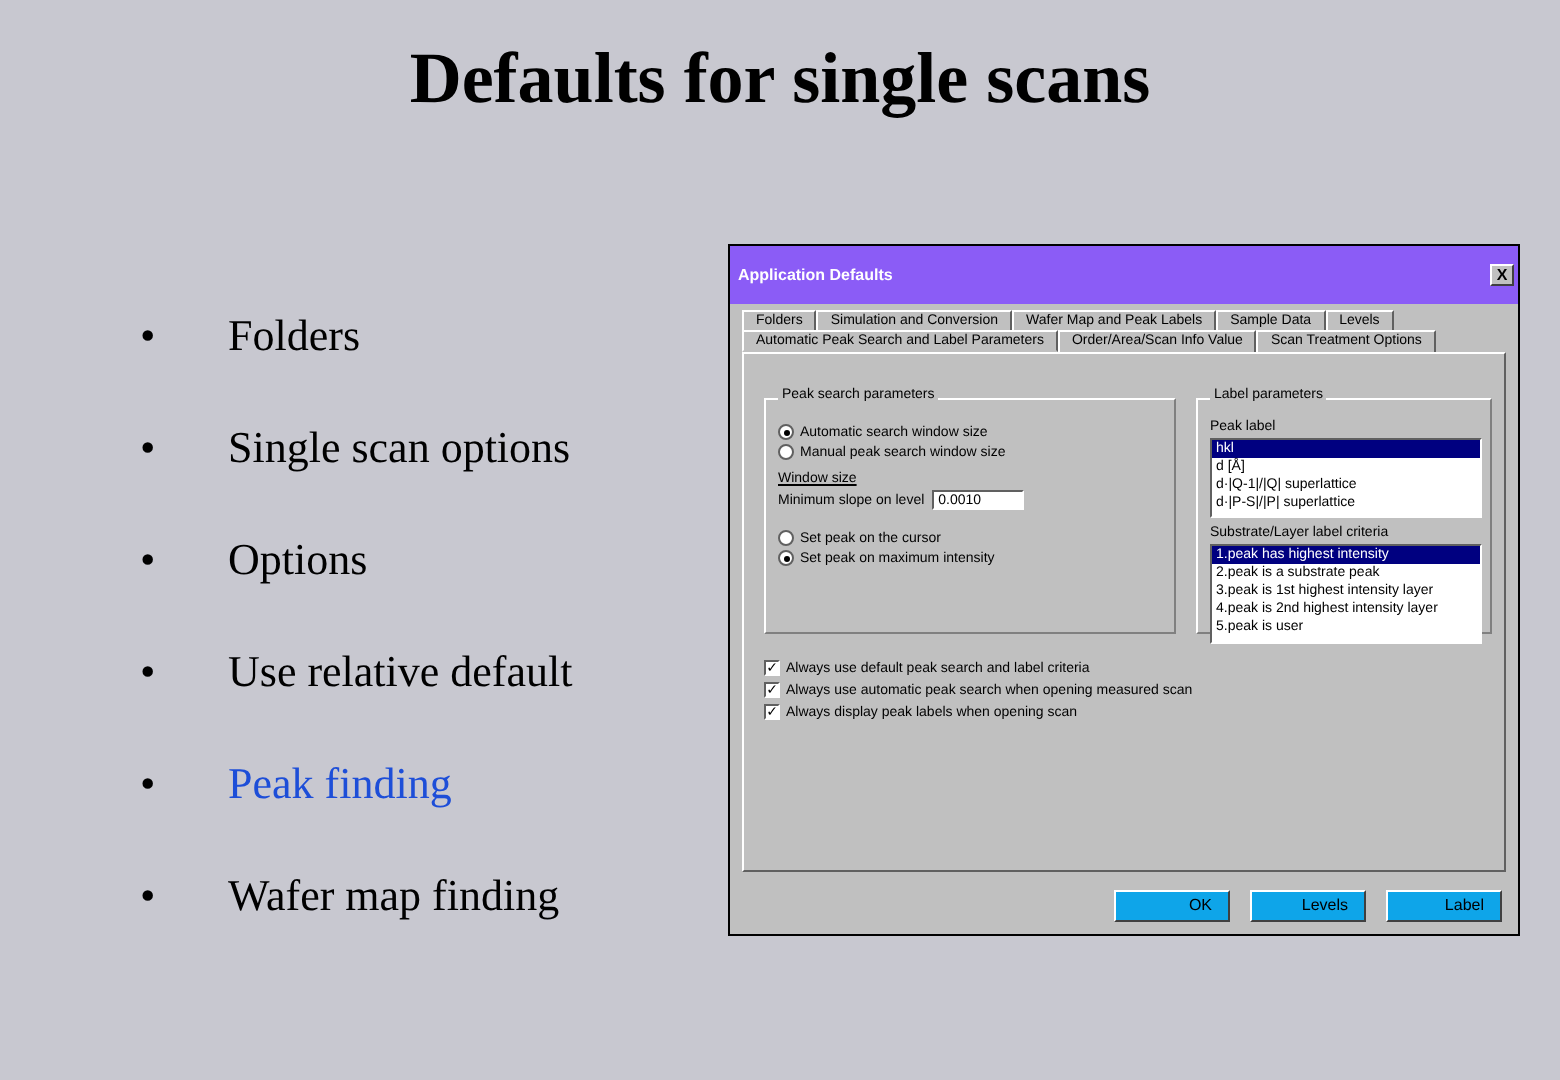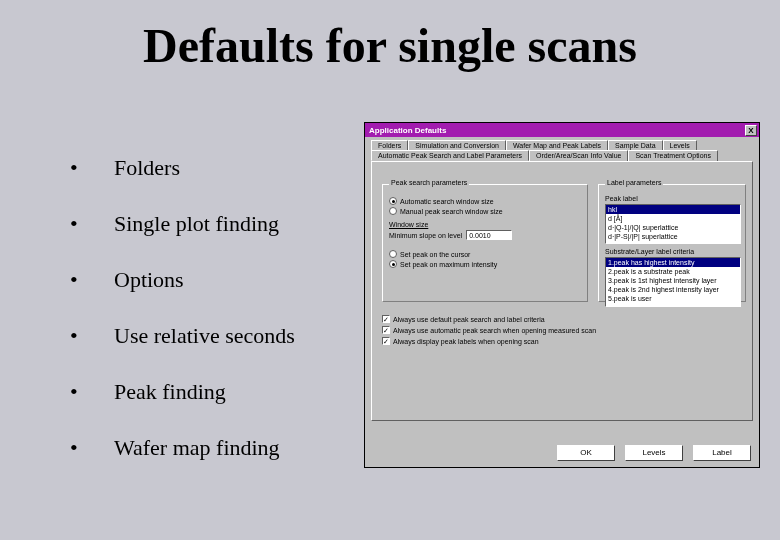--- a/index.html
+++ b/index.html
@@ -6,21 +6,21 @@
 body {
   width: 780px;
   height: 540px;
   background: #c8c8d0;
   font-family: "Times New Roman", serif;
   position: relative;
   overflow: hidden;
 }
 .slide-title {
   text-align: center;
-  font-size: 48px;
+  font-size: 36px;
   padding-top: 18px;
   color: #000;
 }
 .bullet-list {
   position: absolute;
   left: 70px;
   top: 155px;
 }
 .bullet-row {
   display: flex;
@@ -29,38 +29,38 @@
 }
 .bullet-dot {
   width: 44px;
   font-size: 22px;
   color: #000;
 }
 .bullet-label {
   font-size: 22px;
   color: #000;
 }
-.bullet-label.highlight { color: #000000; }
+.bullet-label.highlight { color: #1d4ed8; }
 
 
 .dialog {
   position: absolute;
   left: 364px;
   top: 122px;
   width: 396px;
   height: 346px;
   background: #c0c0c0;
   border: 1px solid #000;
   font-family: Tahoma, Arial, sans-serif;
   font-size: 7px;
   color: #000;
 }
 .titlebar {
-  height: 14px;
-  background: #a21caf;
+  height: 29px;
+  background: #8b5cf6;
   color: #fff;
   display: flex;
   align-items: center;
   justify-content: space-between;
   padding: 0 2px 0 4px;
   font-size: 8px;
   font-weight: bold;
 }
 .close-x {
   width: 12px;
@@ -180,50 +180,50 @@
 .button-row {
   position:absolute;
   right: 8px;
   bottom: 6px;
   display:flex;
   gap: 10px;
 }
 .win-btn {
   min-width: 58px;
   height: 16px;
-  background:#ffffff;
+  background:#0ea5e9;
   border-top:1px solid #fff; border-left:1px solid #fff;
   border-right:1px solid #404040; border-bottom:1px solid #404040;
   font-size: 8px;
-  text-align:center;
+  text-align:right;
   line-height:14px;
   padding: 0 8px;
 }
 </style>
 </head>
 <body>
 
 <h1 class="slide-title">Defaults for single scans</h1>
 
 <div class="bullet-list">
   <div class="bullet-row">
     <span class="bullet-dot">•</span>
     <span class="bullet-label">Folders</span>
   </div>
   <div class="bullet-row">
     <span class="bullet-dot">•</span>
-    <span class="bullet-label">Single plot finding</span>
+    <span class="bullet-label">Single scan options</span>
   </div>
   <div class="bullet-row">
     <span class="bullet-dot">•</span>
     <span class="bullet-label">Options</span>
   </div>
   <div class="bullet-row">
     <span class="bullet-dot">•</span>
-    <span class="bullet-label">Use relative seconds</span>
+    <span class="bullet-label">Use relative default</span>
   </div>
   <div class="bullet-row">
     <span class="bullet-dot">•</span>
     <span class="bullet-label highlight">Peak finding</span>
   </div>
   <div class="bullet-row">
     <span class="bullet-dot">•</span>
     <span class="bullet-label">Wafer map finding</span>
   </div>
 </div>

